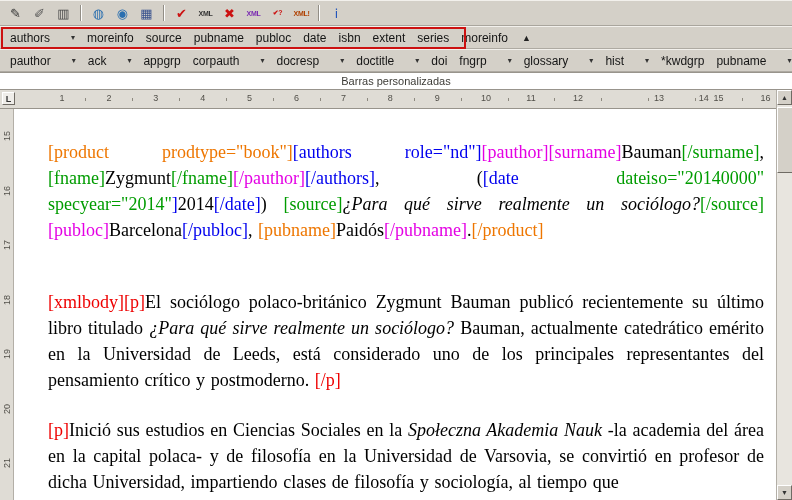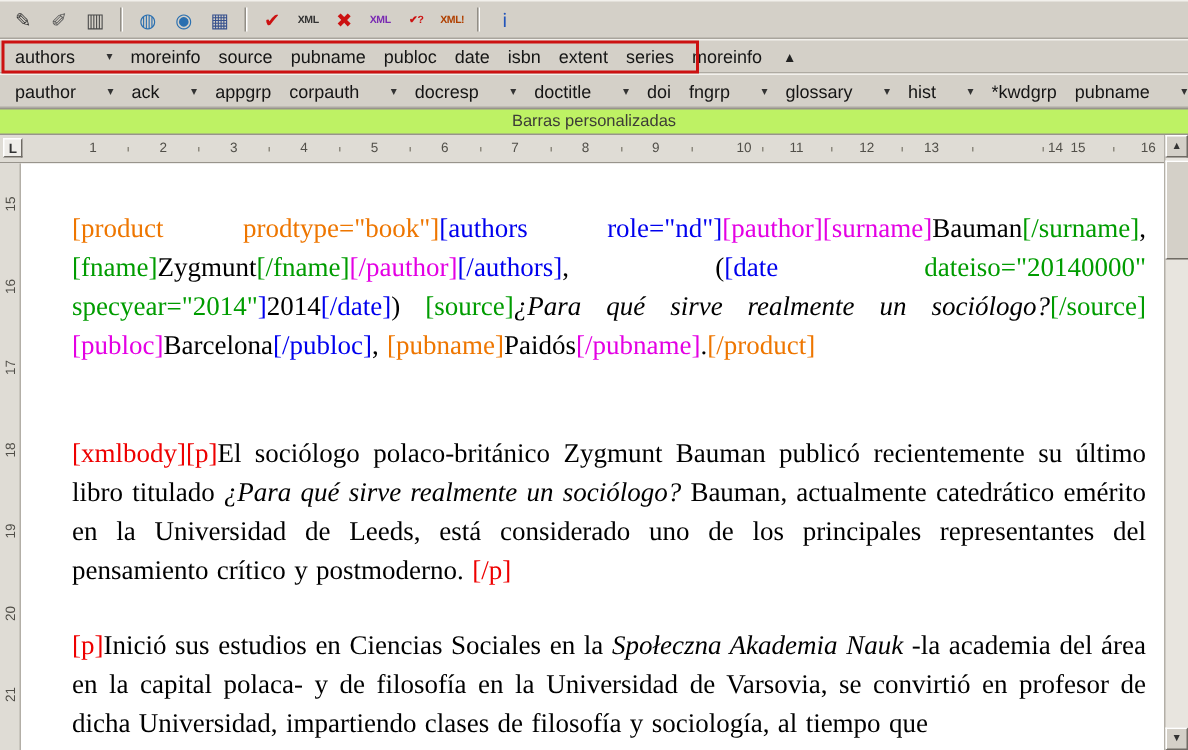--- a/index.html
+++ b/index.html
@@ -14,21 +14,21 @@
   .tbtext{font-size:7px;font-weight:bold;letter-spacing:-.3px}
   .tbsep{width:2px;height:16px;border-left:1px solid #928e86;border-right:1px solid #fff;margin:0 3px}
 
   .elem-row{height:23px;display:flex;align-items:center;padding:0 4px;
     background:#d4d0c8;border-top:1px solid #f2f0ec;border-bottom:1px solid #aeaaa2;
     font-size:12px;color:#151515;position:relative}
   .ebtn{display:flex;align-items:center;gap:21px;padding:2px 6px;cursor:default;white-space:nowrap}
   .earrow{font-size:8px;color:#333;line-height:1}
   .collapse-btn{margin-left:2px;padding:2px 6px;font-size:9px;color:#222;cursor:default}
 
-  .custom-bars{height:18px;background:#bef264;border-top:1px solid #98948c;border-bottom:1px solid #98948c;
+  .custom-bars{height:18px;background:#ffffff;border-top:1px solid #98948c;border-bottom:1px solid #98948c;
     display:flex;align-items:center;justify-content:center;font-size:11px;color:#3d3c37}
 
   .hruler{height:19px;background:#dfdcd5;border-bottom:1px solid #98948c;position:relative;
     font-size:9px;color:#514f49}
   .tab-box{position:absolute;left:2px;top:2px;width:13px;height:13px;background:#efede9;
     border:1px solid;border-color:#fff #6f6b64 #6f6b64 #fff;display:flex;align-items:center;
     justify-content:center;font-size:9px;font-weight:bold;color:#333;cursor:default}
   .hnum{position:absolute;top:3px;transform:translateX(-50%)}
   .htick{position:absolute;top:8px;width:1px;height:3px;background:#8d897f}
 
@@ -188,27 +188,27 @@
         <div class="hnum" style="left: 249.6px;">5</div>
         <div class="htick" style="left: 273.05px;"></div>
         <div class="hnum" style="left: 296.5px;">6</div>
         <div class="htick" style="left: 319.95px;"></div>
         <div class="hnum" style="left: 343.4px;">7</div>
         <div class="htick" style="left: 366.85px;"></div>
         <div class="hnum" style="left: 390.3px;">8</div>
         <div class="htick" style="left: 413.75px;"></div>
         <div class="hnum" style="left: 437.2px;">9</div>
         <div class="htick" style="left: 460.65px;"></div>
-        <div class="hnum" style="left: 496px;">10</div>
+        <div class="hnum" style="left: 486px;">10</div>
         <div class="htick" style="left: 507.55px;"></div>
         <div class="hnum" style="left: 531px;">11</div>
         <div class="htick" style="left: 554.45px;"></div>
         <div class="hnum" style="left: 577.9px;">12</div>
         <div class="htick" style="left: 601.35px;"></div>
-        <div class="hnum" style="left: 621px;">13</div>
+        <div class="hnum" style="left: 659px;">13</div>
         <div class="htick" style="left: 648.25px;"></div>
         <div class="hnum" style="left: 671.7px; margin-left: 32px;">14</div>
         <div class="htick" style="left: 695.15px;"></div>
         <div class="hnum" style="left: 718.6px;">15</div>
         <div class="htick" style="left: 742.05px;"></div>
         <div class="hnum" style="left: 765.5px;">16</div>
       </div>
   </div>
 
   <div class="doc-wrap">

